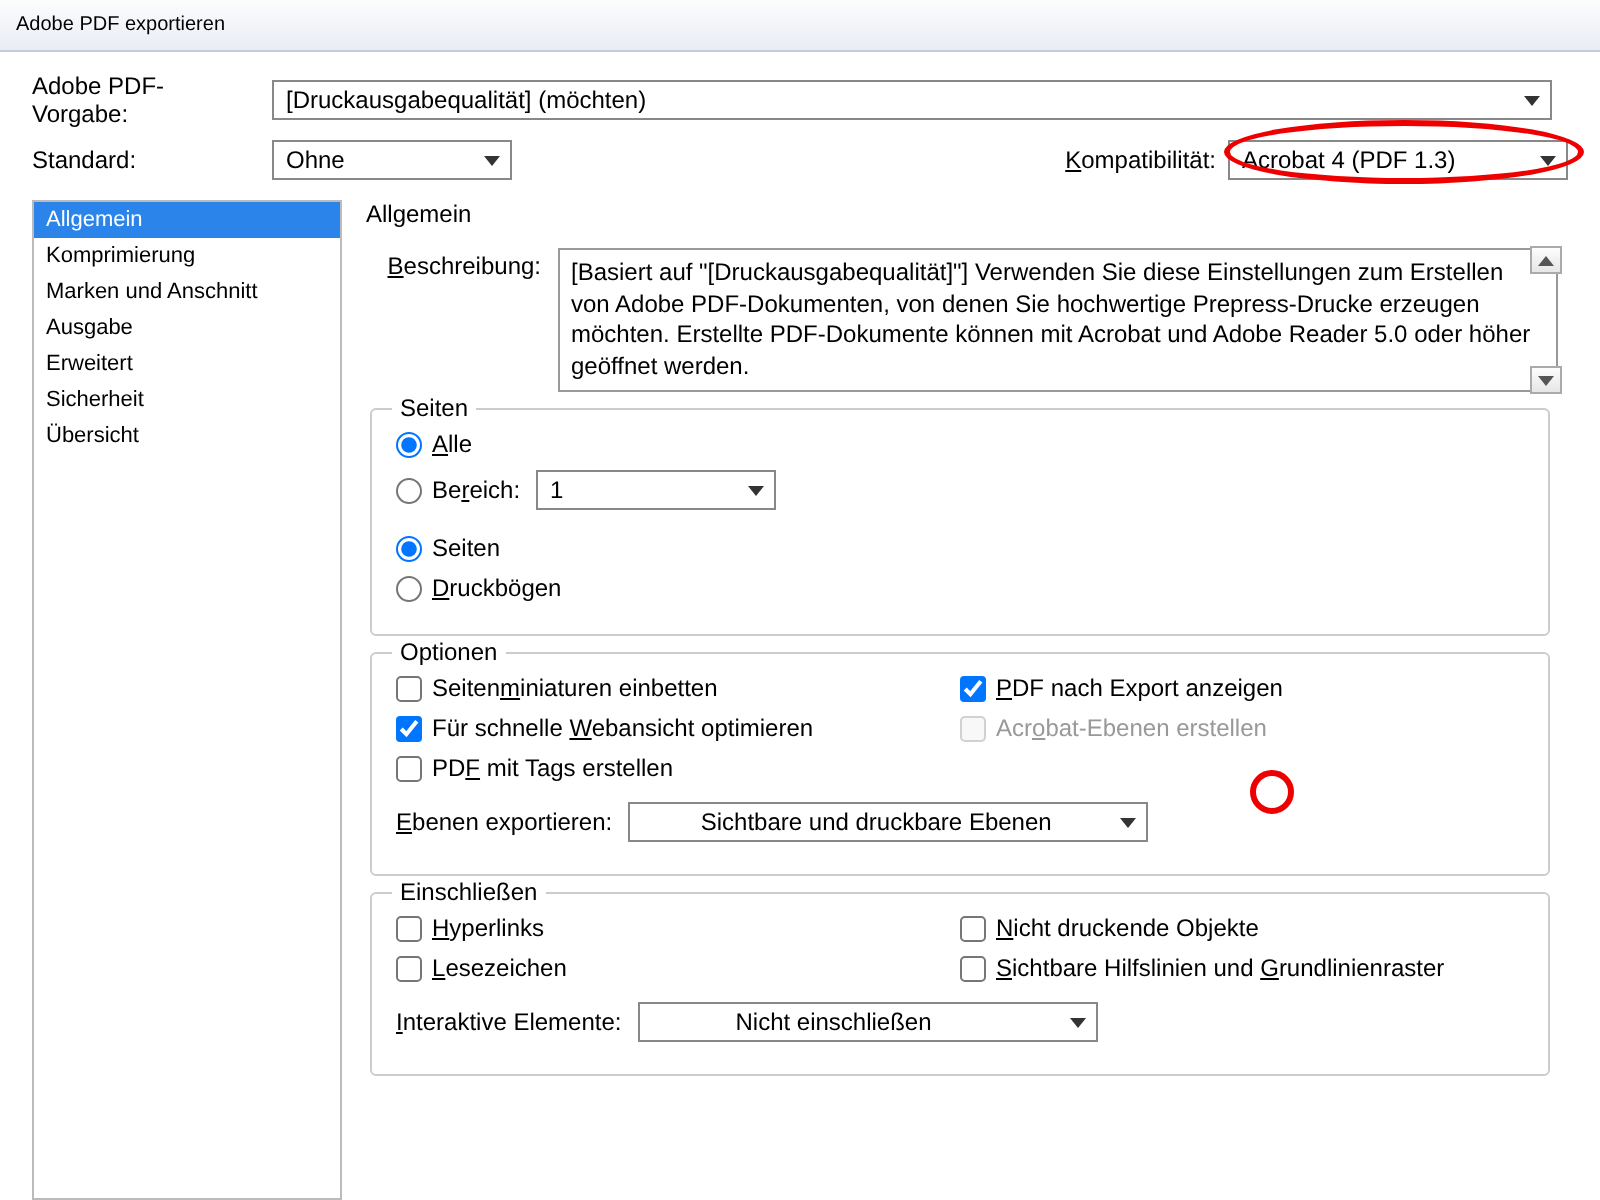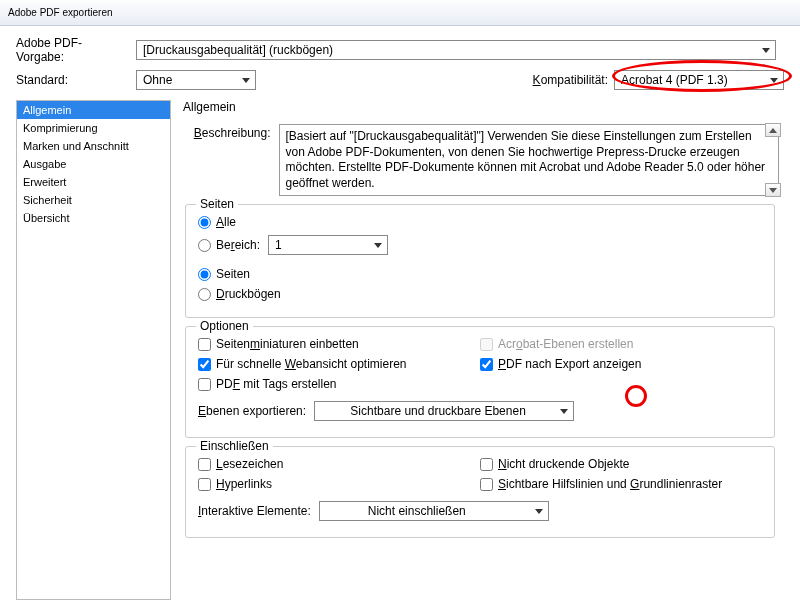--- a/index.html
+++ b/index.html
@@ -46,21 +46,21 @@
 <body>
 
 <div class="titlebar">
   <span>Adobe PDF exportieren</span>
 </div>
 
 <div class="main">
   <div class="row">
     <div class="label-col">Adobe PDF-Vorgabe:</div>
     <div class="select wide">
-      <span>[Druckausgabequalität] (ruckbögen)</span>
+      <span>[Druckausgabequalität] (möchten)</span>
     </div>
   </div>
   <div class="row">
     <div class="label-col">Standard:</div>
     <div class="select small">
       <span>Ohne</span>
     </div>
     <div style="flex:1"></div>
     <div style="margin-right:6px;"><span class="kb">K</span><span>ompatibilität:</span></div>
     <div class="select med">
@@ -126,49 +126,49 @@
             <div class="check-row">
               <input type="checkbox" checked="" style="">
               <span>Für schnelle <span class="kb">W</span>ebansicht optimieren</span>
             </div>
             <div class="check-row">
               <input type="checkbox" style="">
               <span>PD<span class="kb">F</span> mit Tags erstellen</span>
             </div>
           </div>
           <div class="col">
+            <div class="check-row">
+              <input type="checkbox" checked="" style="">
+              <span><span class="kb">P</span>DF nach Export anzeigen</span>
+            </div>
             <div class="check-row disabled">
               <input type="checkbox" disabled="" style="">
               <span>Acr<span class="kb">o</span>bat-Ebenen erstellen</span>
-            </div>
-            <div class="check-row">
-              <input type="checkbox" checked="" style="">
-              <span><span class="kb">P</span>DF nach Export anzeigen</span>
             </div>
           </div>
         </div>
         <div class="row" style="margin-top:4px;">
           <span class="inline-label"><span class="kb">E</span>benen exportieren:</span>
           <div class="select large">
             <span>Sichtbare und druckbare Ebenen</span>
           </div>
         </div>
       </div>
 
       <div class="group">
         <div class="group-title">Einschließen</div>
         <div class="col-split">
           <div class="col">
             <div class="check-row">
               <input type="checkbox" style="">
-              <span><span class="kb">L</span>esezeichen</span>
+              <span><span class="kb">H</span>yperlinks</span>
             </div>
             <div class="check-row">
               <input type="checkbox" style="">
-              <span><span class="kb">H</span>yperlinks</span>
+              <span><span class="kb">L</span>esezeichen</span>
             </div>
           </div>
           <div class="col">
             <div class="check-row">
               <input type="checkbox" style="">
               <span><span class="kb">N</span>icht druckende Objekte</span>
             </div>
             <div class="check-row">
               <input type="checkbox" style="">
               <span><span class="kb">S</span>ichtbare Hilfslinien und <span class="kb">G</span>rundlinienraster</span>

